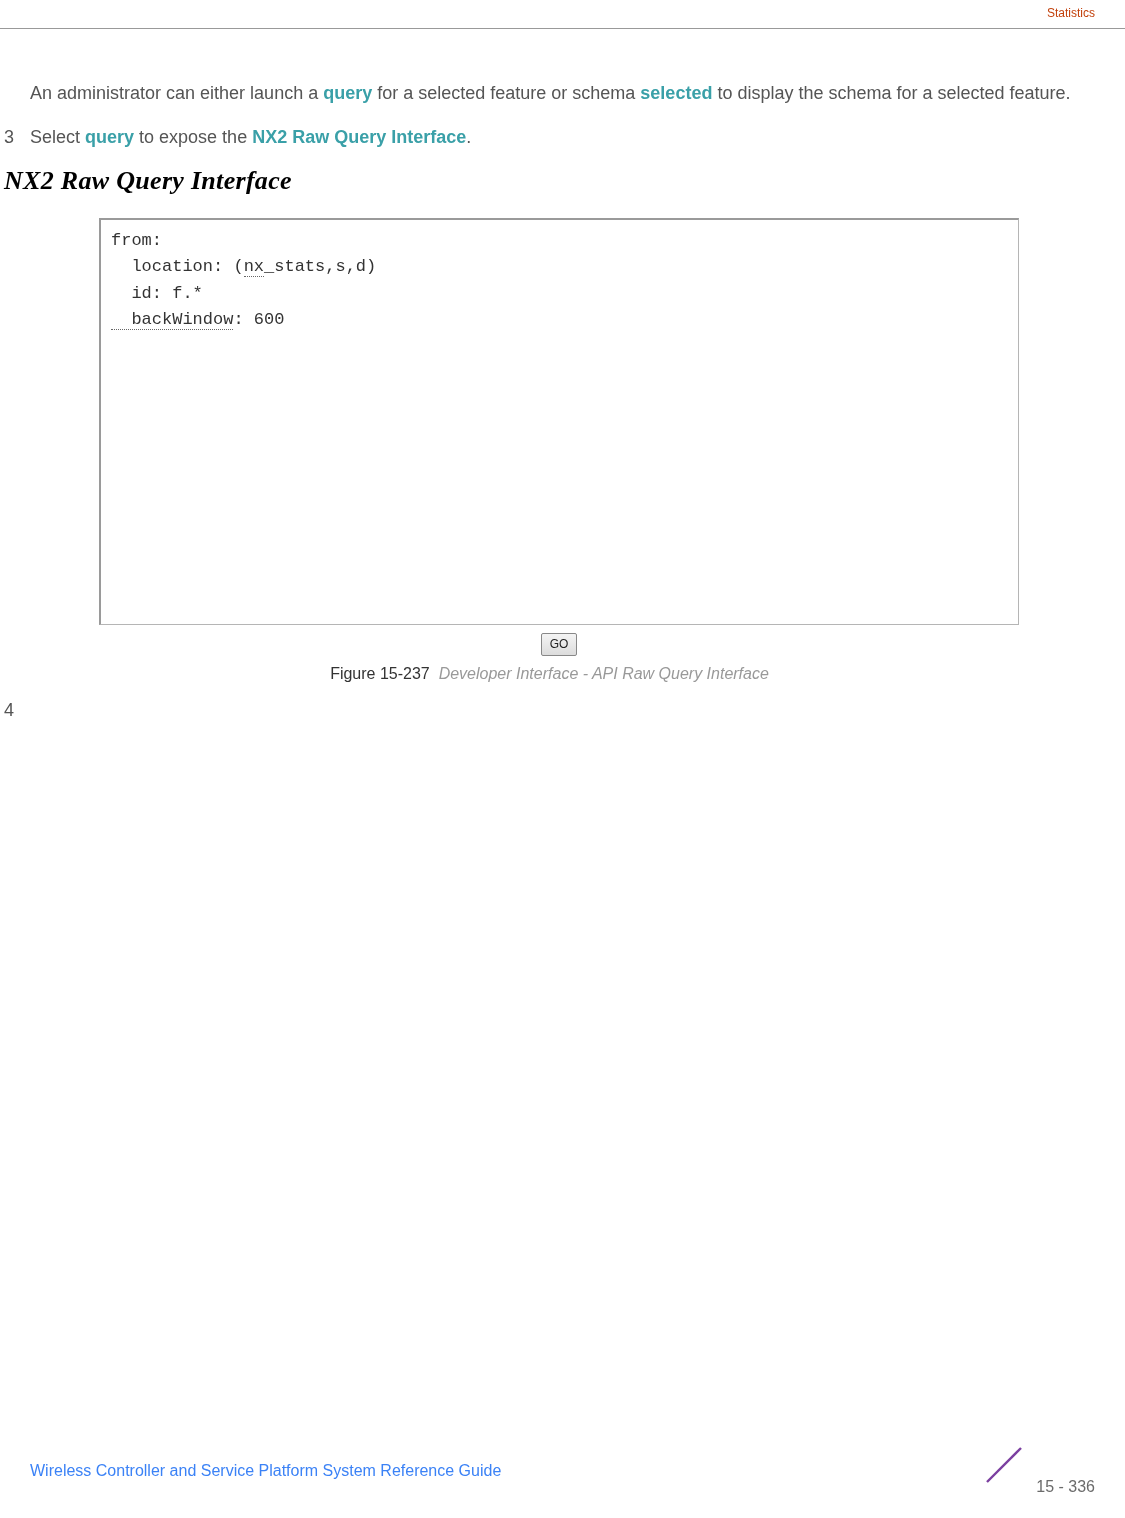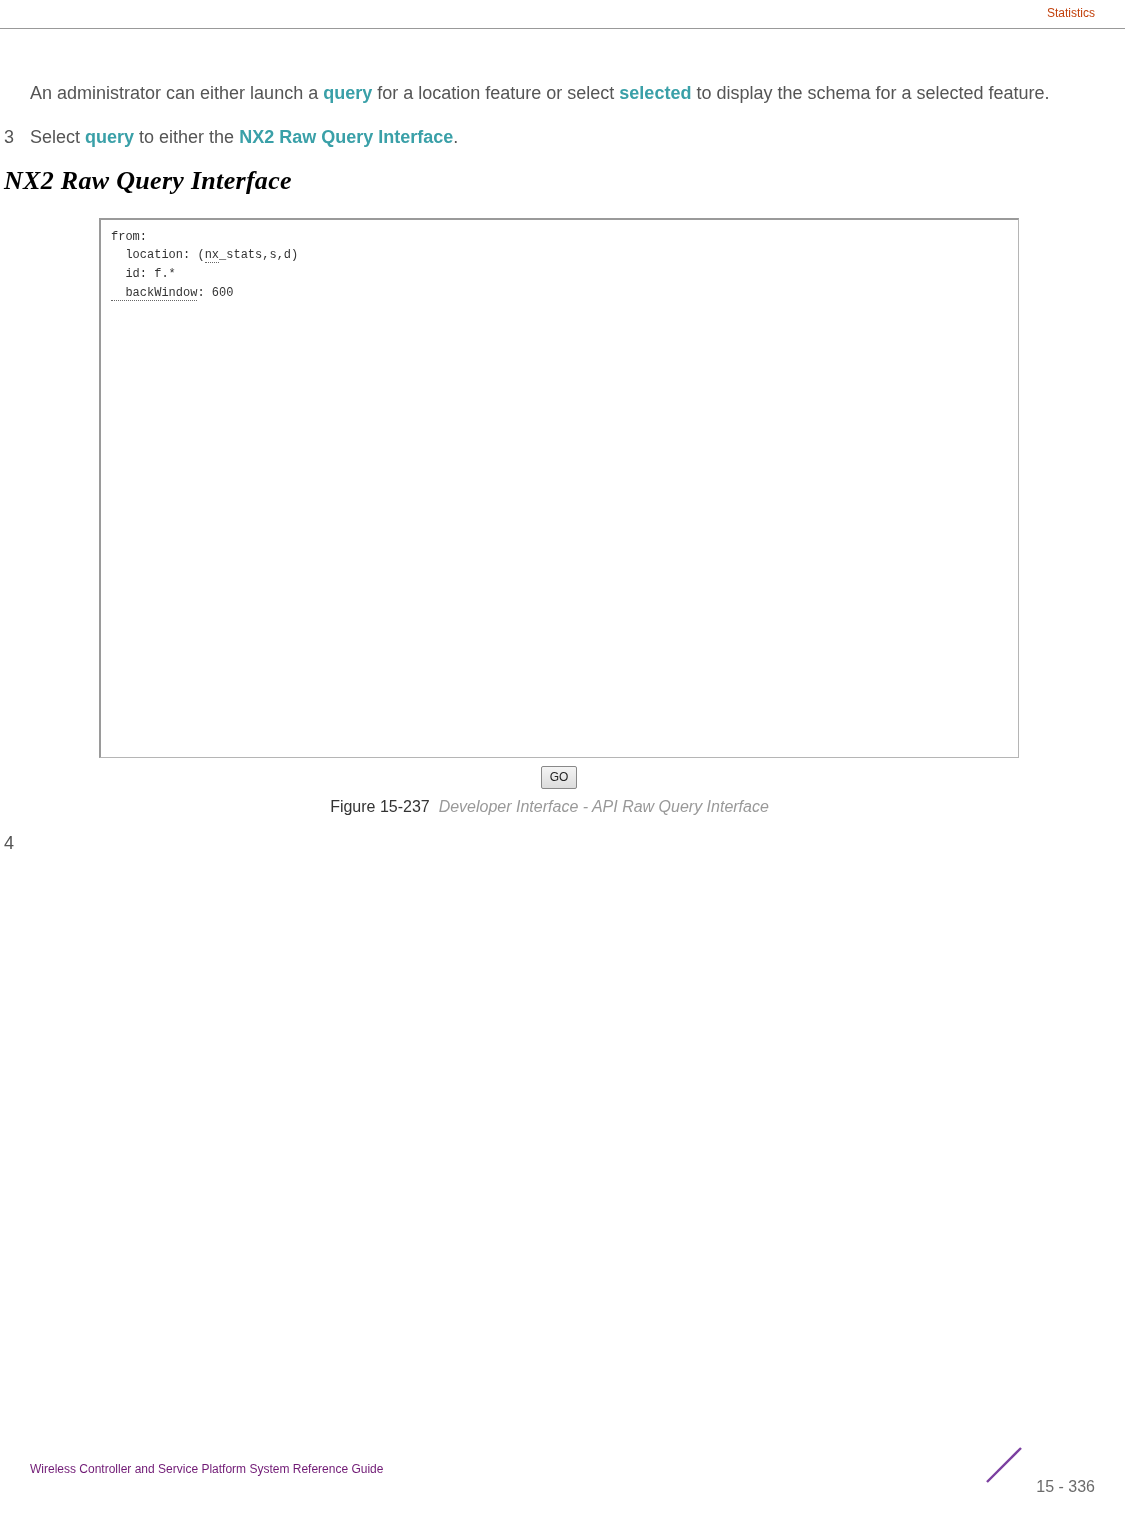--- a/index.html
+++ b/index.html
@@ -66,28 +66,28 @@
     color: #000;
     margin: 4px 0 18px 0;
     letter-spacing: 0.3px;
   }
   .screenshot-wrap {
     margin: 0 0 4px 95px;
     width: 920px;
   }
   .textarea-box {
     width: 920px;
-    height: 540px;
+    height: 407px;
     border: 1px solid #b5b5b5;
     border-left: 2px solid #9a9a9a;
     border-top: 2px solid #9a9a9a;
     background: #fff;
     padding: 8px 10px;
     font-family: 'Courier New', monospace;
-    font-size: 12px;
+    font-size: 17px;
     color: #333;
     white-space: pre;
     overflow: hidden;
     line-height: 1.55;
   }
   .textarea-box .dotted {
     border-bottom: 1px dotted #666;
   }
   .go-row {
     text-align: center;
@@ -119,22 +119,22 @@
     position: absolute;
     bottom: 26px;
     left: 0;
     right: 0;
     height: 40px;
   }
   .footer-text {
     position: absolute;
     left: 30px;
     top: 10px;
-    font-size: 12px;
-    color: #701a75;
+    font-size: 16px;
+    color: #3b82f6;
   }
   .footer-page {
     position: absolute;
     right: 30px;
     top: 26px;
     font-size: 16px;
     color: #6b6b6b;
   }
   .footer-slash {
     position: absolute;
@@ -150,27 +150,27 @@
 <div class="page">
 
   <div class="header-area">
     <div class="top-hr"></div>
     <div class="section-label">Statistics</div>
   </div>
 
   <div class="content">
 
     <p class="para indent-block">
-      <span>An administrator can either launch a </span><span class="teal">query</span><span> for a location feature or select </span><span class="teal">selected</span><span> to display the schema for a selected feature.</span>
+      <span>An administrator can either launch a </span><span class="teal">query</span><span> for a selected feature or schema </span><span class="teal">selected</span><span> to display the schema for a selected feature.</span>
     </p>
 
     <div class="step-num-outer">
       <div class="step-num-col" style="margin-left:-26px;">3</div>
       <p class="para" style="margin:0 0 8px 0;">
-        <span>Select </span><span class="teal">query</span><span> to either the </span><span class="teal">NX2 Raw Query Interface</span><span>.</span>
+        <span>Select </span><span class="teal">query</span><span> to expose the </span><span class="teal">NX2 Raw Query Interface</span><span>.</span>
       </p>
     </div>
 
     <div class="ui-block" style="margin-left:-26px;">
       <div class="ui-title">NX2 Raw Query Interface</div>
 
       <div class="screenshot-wrap">
         <div class="textarea-box"><span>from:</span>
 <span>  location: (</span><span class="dotted">nx</span><span>_stats,s,d)</span>
 <span>  id: f.*</span>

